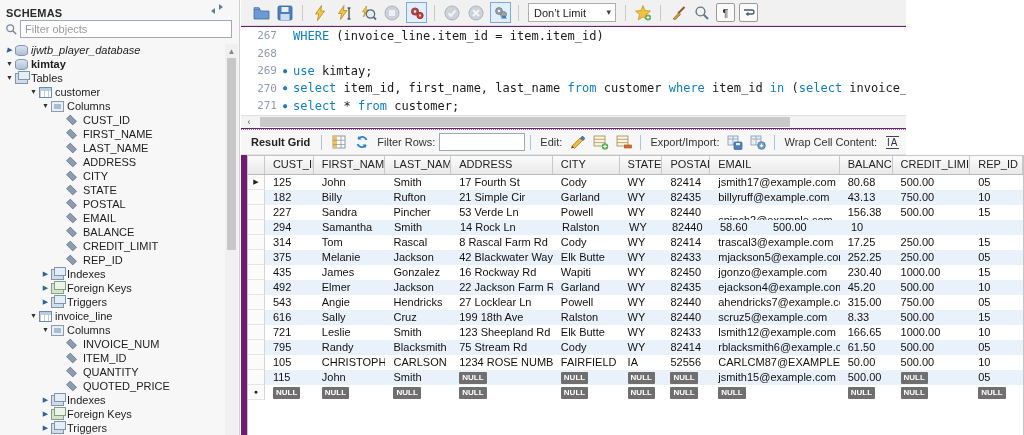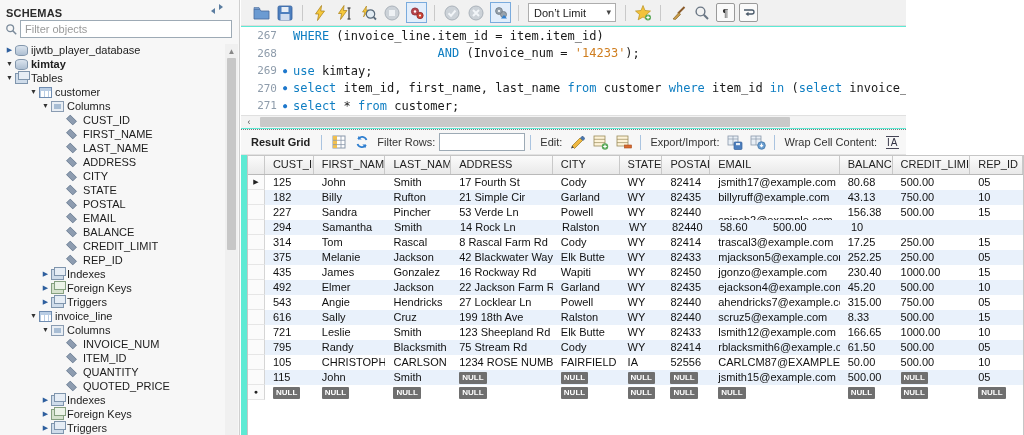--- a/index.html
+++ b/index.html
@@ -37,21 +37,21 @@
   .ti.columns:before { content:""; position:absolute; left:2px; top:2px; width:7px; height:5px; background:#a8bdd4; }
   .ti.column { width:8px; height:8px; background:#8d9cb0; transform:rotate(45deg) scale(.72); margin:0 5px 0 2px; border:1px solid #6f7f94; }
   .tl { font-size:11px; color:#1c1c1c; }
   .tl.b { font-weight:bold; }
   
   .sb-scroll { position:absolute; right:1px; top:44px; width:13px; height:391px; background:#f0f0f0; }
   .sb-scroll .arr { position:absolute; top:2px; left:0; width:13px; height:11px; text-align:center; font-size:8px; color:#888; line-height:11px; cursor:pointer; }
   .sb-scroll .thumb { position:absolute; top:14px; left:2px; width:9px; height:192px; background:#c7c7c7; border-radius:1px; cursor:pointer; }
 
   
-  #main { position:absolute; left:241px; top:0; width:665px; height:435px; background:#5eead4; }
+  #main { position:absolute; left:241px; top:0; width:665px; height:435px; background:#701a75; }
 
   
   #toolbar { position:absolute; left:0; top:0; width:100%; height:26px; background:#f1f1f1;
     border-bottom:1px solid #dcdcdc; display:flex; align-items:center; padding-left:8px; }
   .tb-btn { width:20px; height:20px; margin:0 2px; display:flex; align-items:center; justify-content:center; cursor:pointer; }
   .tb-sep { width:1px; height:16px; background:#c9c9c9; margin:0 5px; }
   .tbox { width:21px; height:21px; border:1px solid #7aabdd; background:#e3eefb; display:flex; align-items:center; justify-content:center; margin:0 2px; cursor:pointer; }
   .obox { width:19px; height:19px; border:1px solid #9a9a9a; background:#fafafa; border-radius:2px; display:flex; align-items:center; justify-content:center; margin:0 2px; font-size:11px; color:#333; cursor:pointer; }
   .combo { width:88px; height:19px; border:1px solid #adadad; background:#fff; margin:0 4px; position:relative; display:flex; align-items:center; padding:0 5px; cursor:pointer; }
   .combo .cv { font-size:11px; color:#222; }
@@ -109,21 +109,21 @@
       </span>
     </div>
     <div class="sb-filter">
       <svg width="13" height="13" viewBox="0 0 13 13">
         <circle cx="5.2" cy="5.2" r="3.4" fill="none" stroke="#7a8a9a" stroke-width="1.3"></circle>
         <line x1="7.8" y1="7.8" x2="11.2" y2="11.2" stroke="#7a8a9a" stroke-width="1.5"></line>
       </svg>
       <input type="text" placeholder="Filter objects" style="">
     </div>
     <div id="tree">
-        <div class="tree-row" style="padding-left: 4px;">
+        <div class="tree-row" style="padding-left: 4px; font-style: italic;">
           <span class="tw">▶</span>
           <span class="ti schema"></span>
           <span class="tl">ijwtb_player_database</span>
         </div>
         <div class="tree-row" style="padding-left: 4px;">
           <span class="tw exp">▼</span>
           <span class="ti schema"></span>
           <span class="tl b">kimtay</span>
         </div>
         <div class="tree-row" style="padding-left: 4px;">
@@ -374,21 +374,20 @@
 
     <div id="editor">
         <div class="code-line">
           <span class="ln">267</span>
           <span class="dot"></span>
           <span class="code"><span class="kw">WHERE</span><span> (invoice_line.item_id = item.item_id)</span></span>
         </div>
         <div class="code-line">
           <span class="ln">268</span>
           <span class="dot"></span>
-          <span class="code"><span>                    </span><span class="kw">AND</span><span> (Invoice_num = </span><span class="str">'14233'</span><span>);</span></span>
         </div>
         <div class="code-line">
           <span class="ln">269</span>
           <span class="dot">●</span>
           <span class="code"><span class="kw">use</span><span> kimtay;</span></span>
         </div>
         <div class="code-line">
           <span class="ln">270</span>
           <span class="dot">●</span>
           <span class="code"><span class="kw">select</span><span> item_id, first_name, last_name </span><span class="kw">from</span><span> customer </span><span class="kw">where</span><span> item_id </span><span class="kw">in</span><span> (</span><span class="kw">select</span><span> invoice_num </span><span class="kw">from</span><span> invoice_line </span></span>

